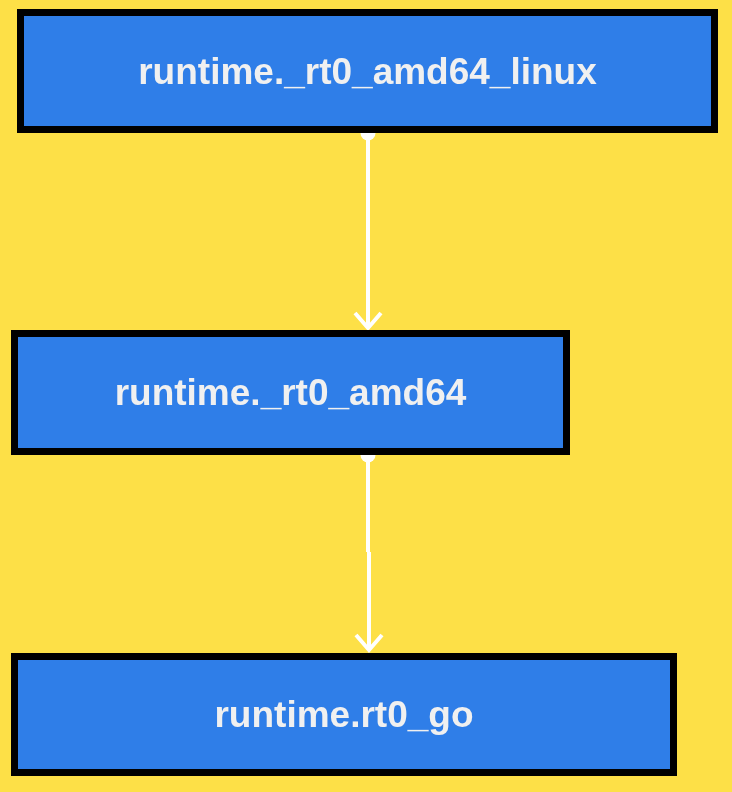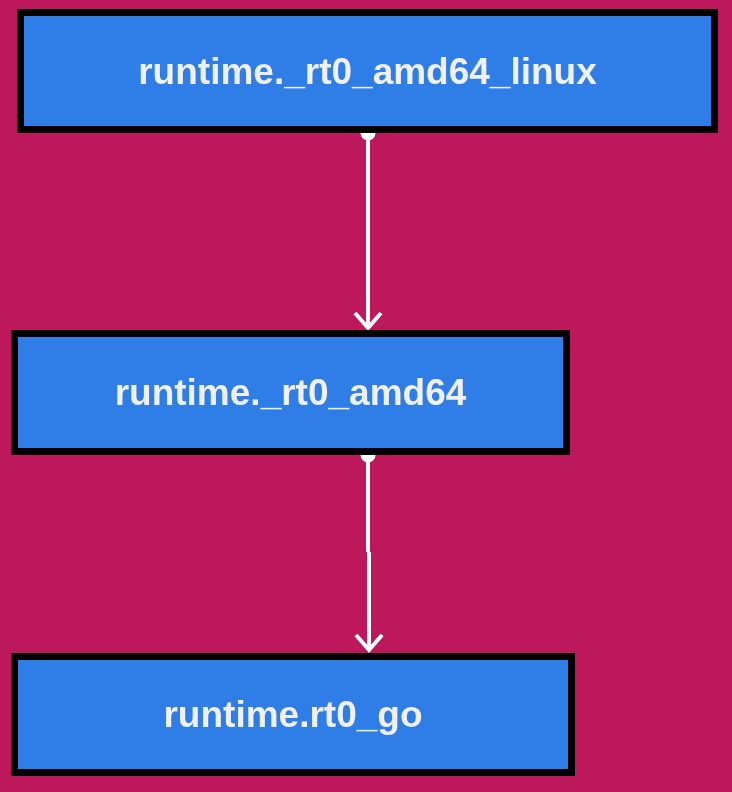--- a/index.html
+++ b/index.html
@@ -12,21 +12,21 @@
     width: 732px;
     height: 792px;
     overflow: hidden;
     font-family: "Liberation Sans", sans-serif;
   }
 
   #graph-canvas {
     position: relative;
     width: 732px;
     height: 792px;
-    background: #be185d;
+    background: #fde047;
   }
 
   
   #edge-layer {
     position: absolute;
     left: 0;
     top: 0;
     width: 732px;
     height: 792px;
     pointer-events: none;
@@ -65,21 +65,21 @@
   }
   #node-rt0-amd64 {
     left: 11px;
     top: 330px;
     width: 559px;
     height: 125px;
   }
   #node-rt0-go {
     left: 11px;
     top: 653px;
-    width: 564px;
+    width: 666px;
     height: 123px;
   }
 </style>
 </head>
 <body>
 
 <div id="graph-canvas">
 
   <svg id="edge-layer" viewBox="0 0 732 792" width="732" height="792" xmlns="http://www.w3.org/2000/svg">
 

